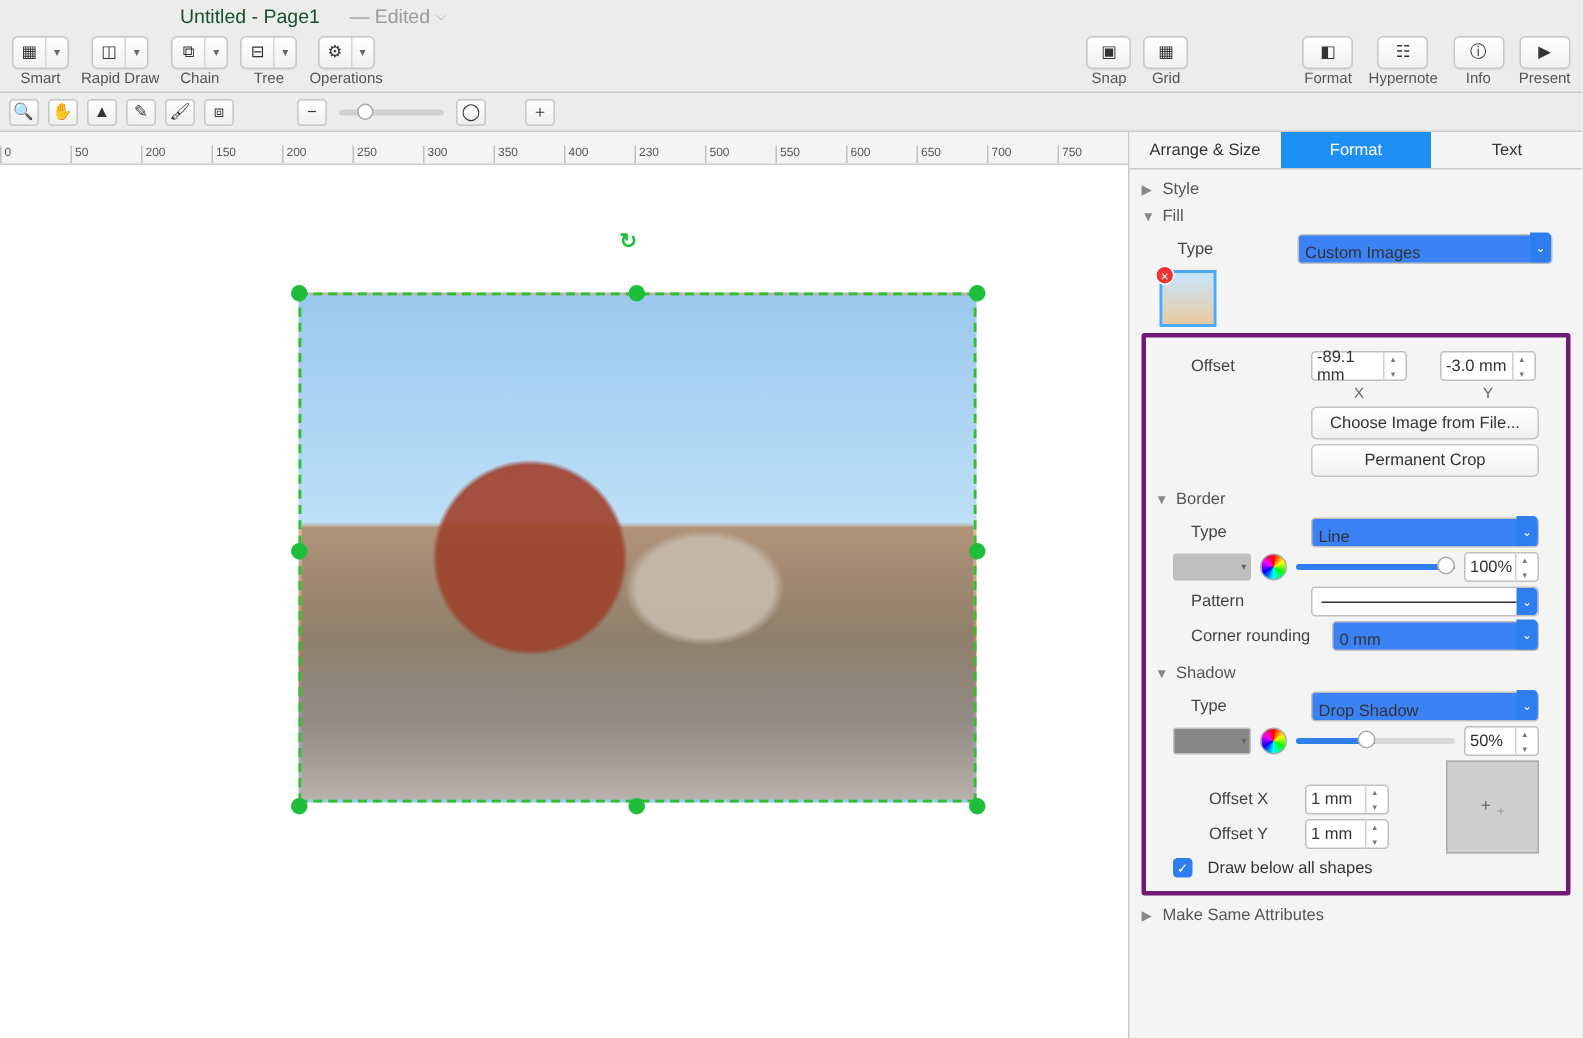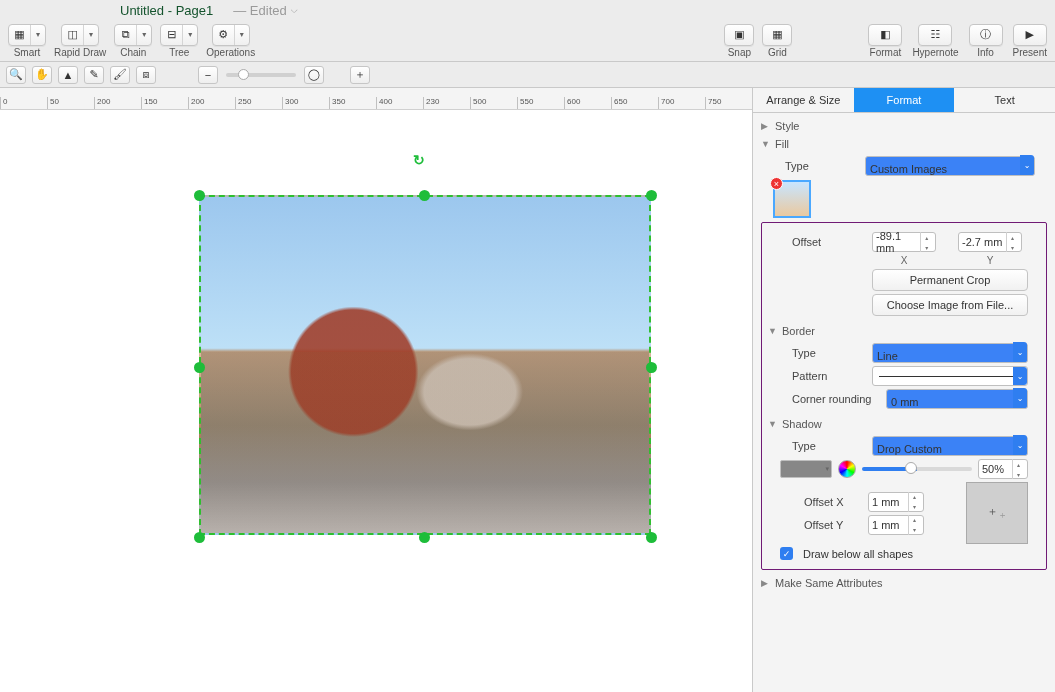--- a/index.html
+++ b/index.html
@@ -36,21 +36,21 @@
 .tabs .tab.active{background:#1e90f3;color:#fff}
 .insp-body{flex:1;overflow-y:auto;padding:4px 8px 8px 8px;font-size:11px}
 .section-header{display:flex;align-items:center;gap:4px;color:#555;font-size:11px;padding:3px 0}
 .tri{font-size:9px;color:#888;width:10px;display:inline-block}
 .row{display:flex;align-items:center;gap:6px;margin:3px 12px}
 .row .label{width:86px;padding-left:12px;color:#444}
 .select{flex:1;height:20px;background:#3b82f6;border:1px solid #bfbfbf;border-radius:3px;display:flex;align-items:flex-end;justify-content:space-between;padding:0 4px;position:relative}
 .select .arr{background:#2f7ef0;color:#fff;width:14px;height:20px;display:flex;align-items:center;justify-content:center;font-size:8px;border-radius:0 3px 3px 0;margin-right:-4px}
 .thumb{width:38px;height:38px;border:2px solid #4aa8ff;background:linear-gradient(#c8e5ff,#eac9a0);position:relative;margin:4px 0 4px 12px}
 .thumb .del{position:absolute;top:-5px;left:-5px;width:13px;height:13px;background:#e33;border:1px solid #fff;border-radius:50%;color:#fff;font-size:9px;display:flex;align-items:center;justify-content:center}
-.offset-panel{border:1px solid #701a75;padding:6px;margin-top:4px;border-radius:2px;background:#f4f4f4}
+.offset-panel{border:3px solid #701a75;padding:6px;margin-top:4px;border-radius:2px;background:#f4f4f4}
 .num-input{width:64px;height:20px;background:#fff;border:1px solid #bfbfbf;border-radius:3px;display:flex;align-items:center;padding:0 3px;font-size:11px;position:relative}
 .stepper{width:12px;height:20px;border-left:1px solid #d0d0d0;display:flex;flex-direction:column;font-size:6px;color:#777;margin-left:auto}
 .stepper span{height:10px;display:flex;align-items:center;justify-content:center}
 .wide-btn{flex:1;height:22px;background:linear-gradient(#fff,#f1f1f1);border:1px solid #c4c4c4;border-radius:4px;display:flex;align-items:center;justify-content:center}
 .color-swatch{width:52px;height:18px;border:1px solid #bfbfbf;background:#bfbfbf;border-radius:2px;display:flex;align-items:center;justify-content:flex-end;padding-right:2px;font-size:7px;color:#666}
 .color-wheel{width:18px;height:18px;border-radius:50%;background:conic-gradient(red,yellow,lime,cyan,blue,magenta,red);border:1px solid #aaa}
 .opacity-slider{flex:1;height:4px;background:linear-gradient(to right,#2f7ef0,#2f7ef0 100%,#d9d9d9 100%);border-radius:2px;position:relative}
 .opacity-slider .knob{position:absolute;right:0;top:-5px;width:12px;height:12px;border-radius:50%;background:#fff;border:1px solid #aaa}
 .opacity-slider.half{background:linear-gradient(to right,#2f7ef0 50%,#d9d9d9 50%)}
 .opacity-slider.half .knob{right:50%}
@@ -254,58 +254,72 @@
             <div class="label">Offset</div>
             <div class="num-input">
                 <span>-89.1 mm</span>
                 <div class="stepper">
                   <span>▴</span>
                   <span>▾</span>
                 </div>
               </div>
             <div style="width:10px"></div>
             <div class="num-input">
-                <span>-2.7 mm</span>
+                <span>-3.0 mm</span>
                 <div class="stepper">
                   <span>▴</span>
                   <span>▾</span>
                 </div>
               </div>
           </div>
           <div class="row">
               <div class="label"></div>
               <div style="width:64px;text-align:center;font-size:10px;color:#666">X</div>
               <div style="width:10px"></div>
               <div style="width:64px;text-align:center;font-size:10px;color:#666">Y</div>
             </div>
           <div class="row">
               <div class="label"></div>
               <div class="wide-btn">
-                <span>Permanent Crop</span>
+                <span>Choose Image from File...</span>
               </div>
             </div>
           <div class="row">
               <div class="label"></div>
               <div class="wide-btn">
-                <span>Choose Image from File...</span>
+                <span>Permanent Crop</span>
               </div>
             </div>
 
           <div class="section-header" style="margin-top:6px">
               <span class="tri">▼</span>
               <span>Border</span>
             </div>
           <div class="row">
               <div class="label">Type</div>
               <div class="select">
                 <span>Line</span>
                 <span class="arr">⌄</span>
               </div>
             </div>
           <div class="row">
+            <div class="color-swatch">▾</div>
+            <div class="color-wheel"></div>
+            <div class="opacity-slider">
+                <div class="knob"></div>
+              </div>
+            <div class="num-input" style="width:50px">
+                <span>100%</span>
+                <div class="stepper">
+                  <span>▴</span>
+                  <span>▾</span>
+                </div>
+              </div>
+          </div>
+          <div class="row">
               <div class="label">Pattern</div>
               <div class="pattern-box">
                 <div class="line-sample"></div>
                 <span class="arr">⌄</span>
               </div>
             </div>
           <div class="row">
               <div class="label" style="width:100px">Corner rounding</div>
               <div class="select">
                 <span>0 mm</span>
@@ -313,39 +327,39 @@
               </div>
             </div>
 
           <div class="section-header" style="margin-top:6px">
               <span class="tri">▼</span>
               <span>Shadow</span>
             </div>
           <div class="row">
               <div class="label">Type</div>
               <div class="select">
-                <span>Drop Custom</span>
+                <span>Drop Shadow</span>
                 <span class="arr">⌄</span>
               </div>
             </div>
           <div class="row">
             <div class="color-swatch" style="background:#878787">▾</div>
             <div class="color-wheel"></div>
             <div class="opacity-slider half">
                 <div class="knob"></div>
               </div>
             <div class="num-input" style="width:50px">
                 <span>50%</span>
                 <div class="stepper">
                   <span>▴</span>
                   <span>▾</span>
                 </div>
               </div>
           </div>
-          <div class="row" style="align-items:center">
+          <div class="row" style="align-items:flex-end">
             <div style="flex:1">
               <div class="row">
                   <div class="label" style="width:70px">Offset X</div>
                   <div class="num-input" style="width:56px">
                     <span>1 mm</span>
                     <div class="stepper">
                       <span>▴</span>
                       <span>▾</span>
                     </div>
                   </div>

